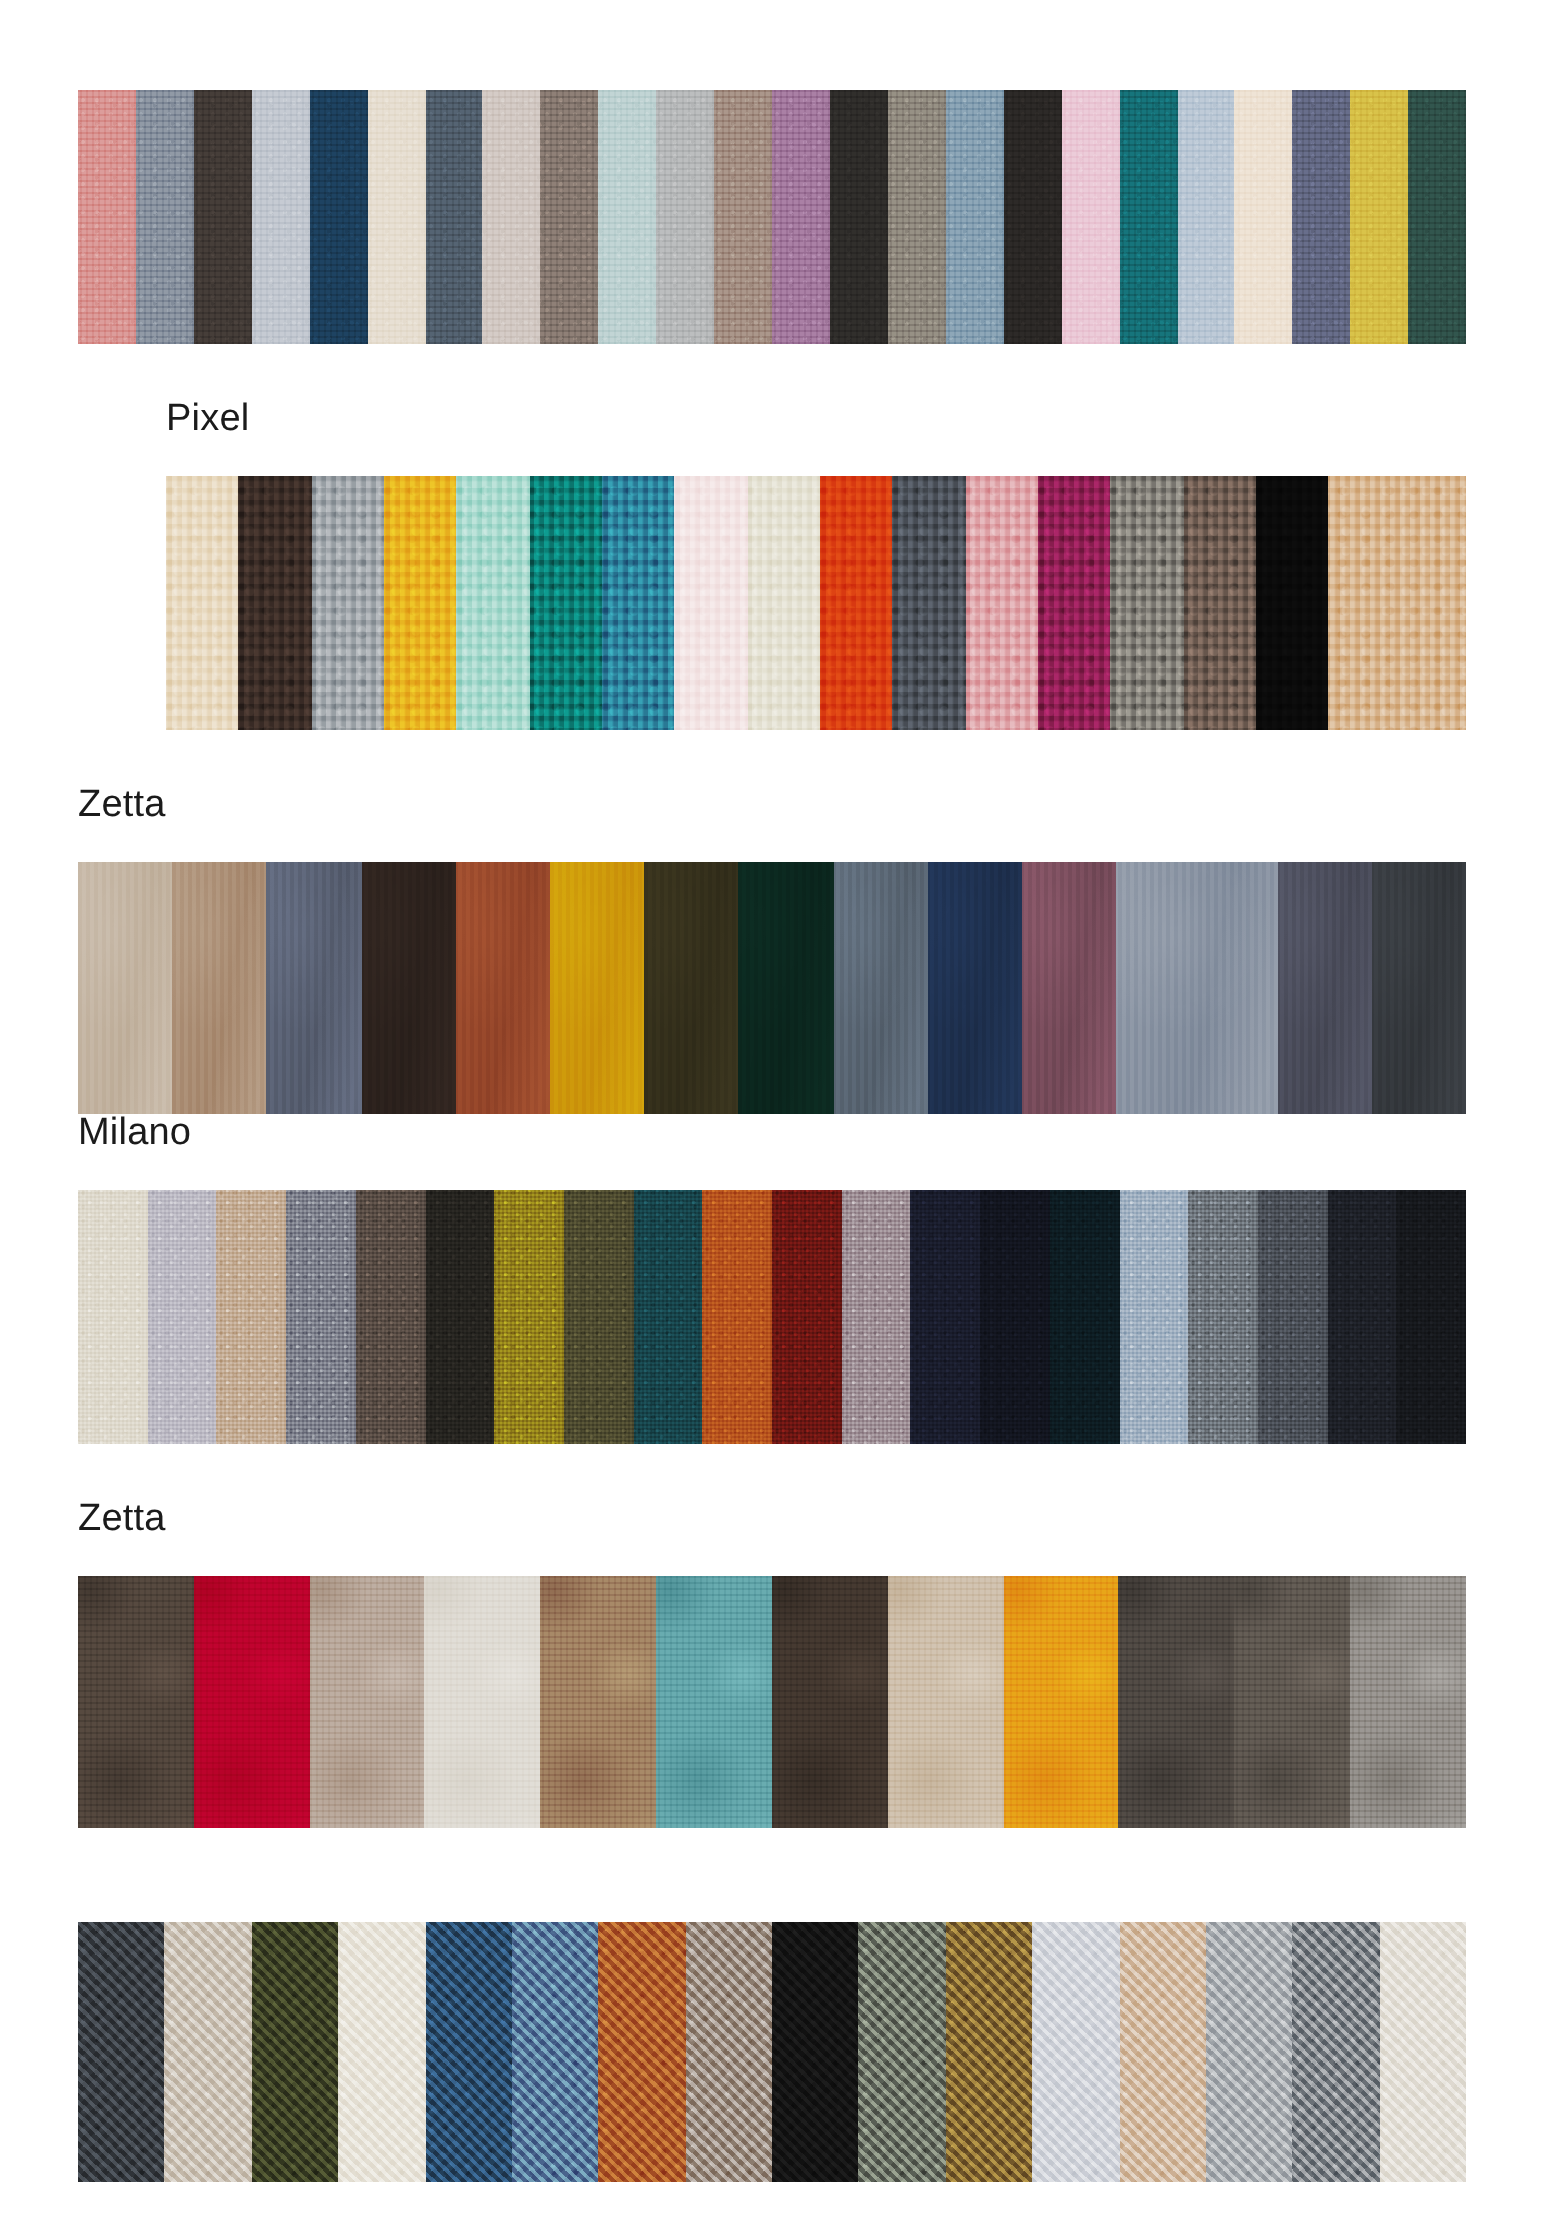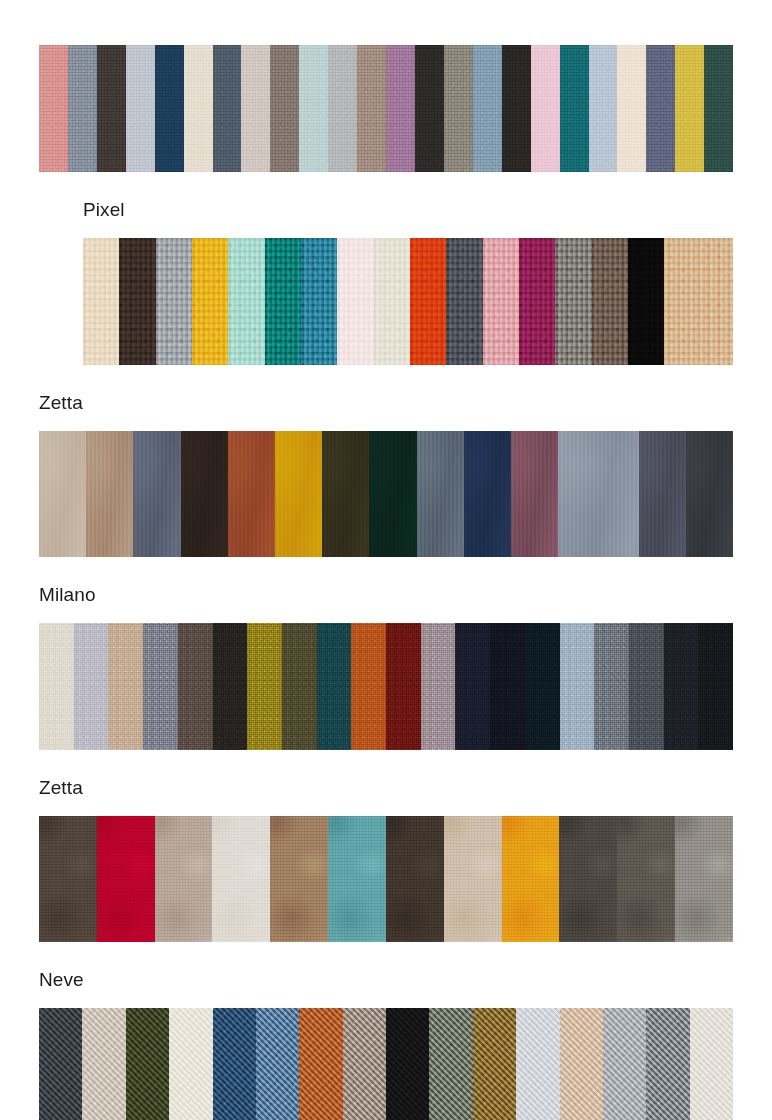--- a/index.html
+++ b/index.html
@@ -309,21 +309,21 @@
             <span class="tex tex-velvet"></span>
           </div>
           <div class="swatch" title="Zetta" style="background: rgb(77, 79, 94); flex-grow: 48; flex-basis: 6.79887%;">
             <span class="tex tex-velvet"></span>
           </div>
           <div class="swatch" title="Zetta" style="background: rgb(55, 59, 64); flex-grow: 48; flex-basis: 6.79887%;">
             <span class="tex tex-velvet"></span>
           </div>
         </div>
       </section>
-      <section class="collection" style="padding-top: 28px;">
+      <section class="collection" style="">
         <h2 class="collection-title">Milano</h2>
         <div class="swatch-strip" style="height: 127px; margin-top: 19px;">
           <div class="swatch" title="Milano" style="background: rgb(222, 217, 204); flex-grow: 38; flex-basis: 5%;">
             <span class="tex tex-wool"></span>
           </div>
           <div class="swatch" title="Milano" style="background: rgb(188, 186, 196); flex-grow: 38; flex-basis: 5%;">
             <span class="tex tex-wool"></span>
           </div>
           <div class="swatch" title="Milano" style="background: rgb(196, 172, 148); flex-grow: 38; flex-basis: 5%;">
             <span class="tex tex-wool"></span>
@@ -416,21 +416,20 @@
           </div>
           <div class="swatch" title="Opera" style="background: rgb(91, 84, 77); flex-grow: 57; flex-basis: 8.33333%;">
             <span class="tex tex-chenille"></span>
           </div>
           <div class="swatch" title="Opera" style="background: rgb(143, 139, 134); flex-grow: 57; flex-basis: 8.33333%;">
             <span class="tex tex-chenille"></span>
           </div>
         </div>
       </section>
       <section class="collection" style="padding-top: 28px;">
-        <h2 class="collection-title">Neve</h2>
         <div class="swatch-strip" style="height: 130px; margin-top: 19px;">
           <div class="swatch" title="Neve" style="background: rgb(59, 64, 70); flex-grow: 42; flex-basis: 6.25%;">
             <span class="tex tex-twill"></span>
           </div>
           <div class="swatch" title="Neve" style="background: rgb(205, 196, 184); flex-grow: 42; flex-basis: 6.25%;">
             <span class="tex tex-twill"></span>
           </div>
           <div class="swatch" title="Neve" style="background: rgb(63, 68, 39); flex-grow: 42; flex-basis: 6.25%;">
             <span class="tex tex-twill"></span>
           </div>

